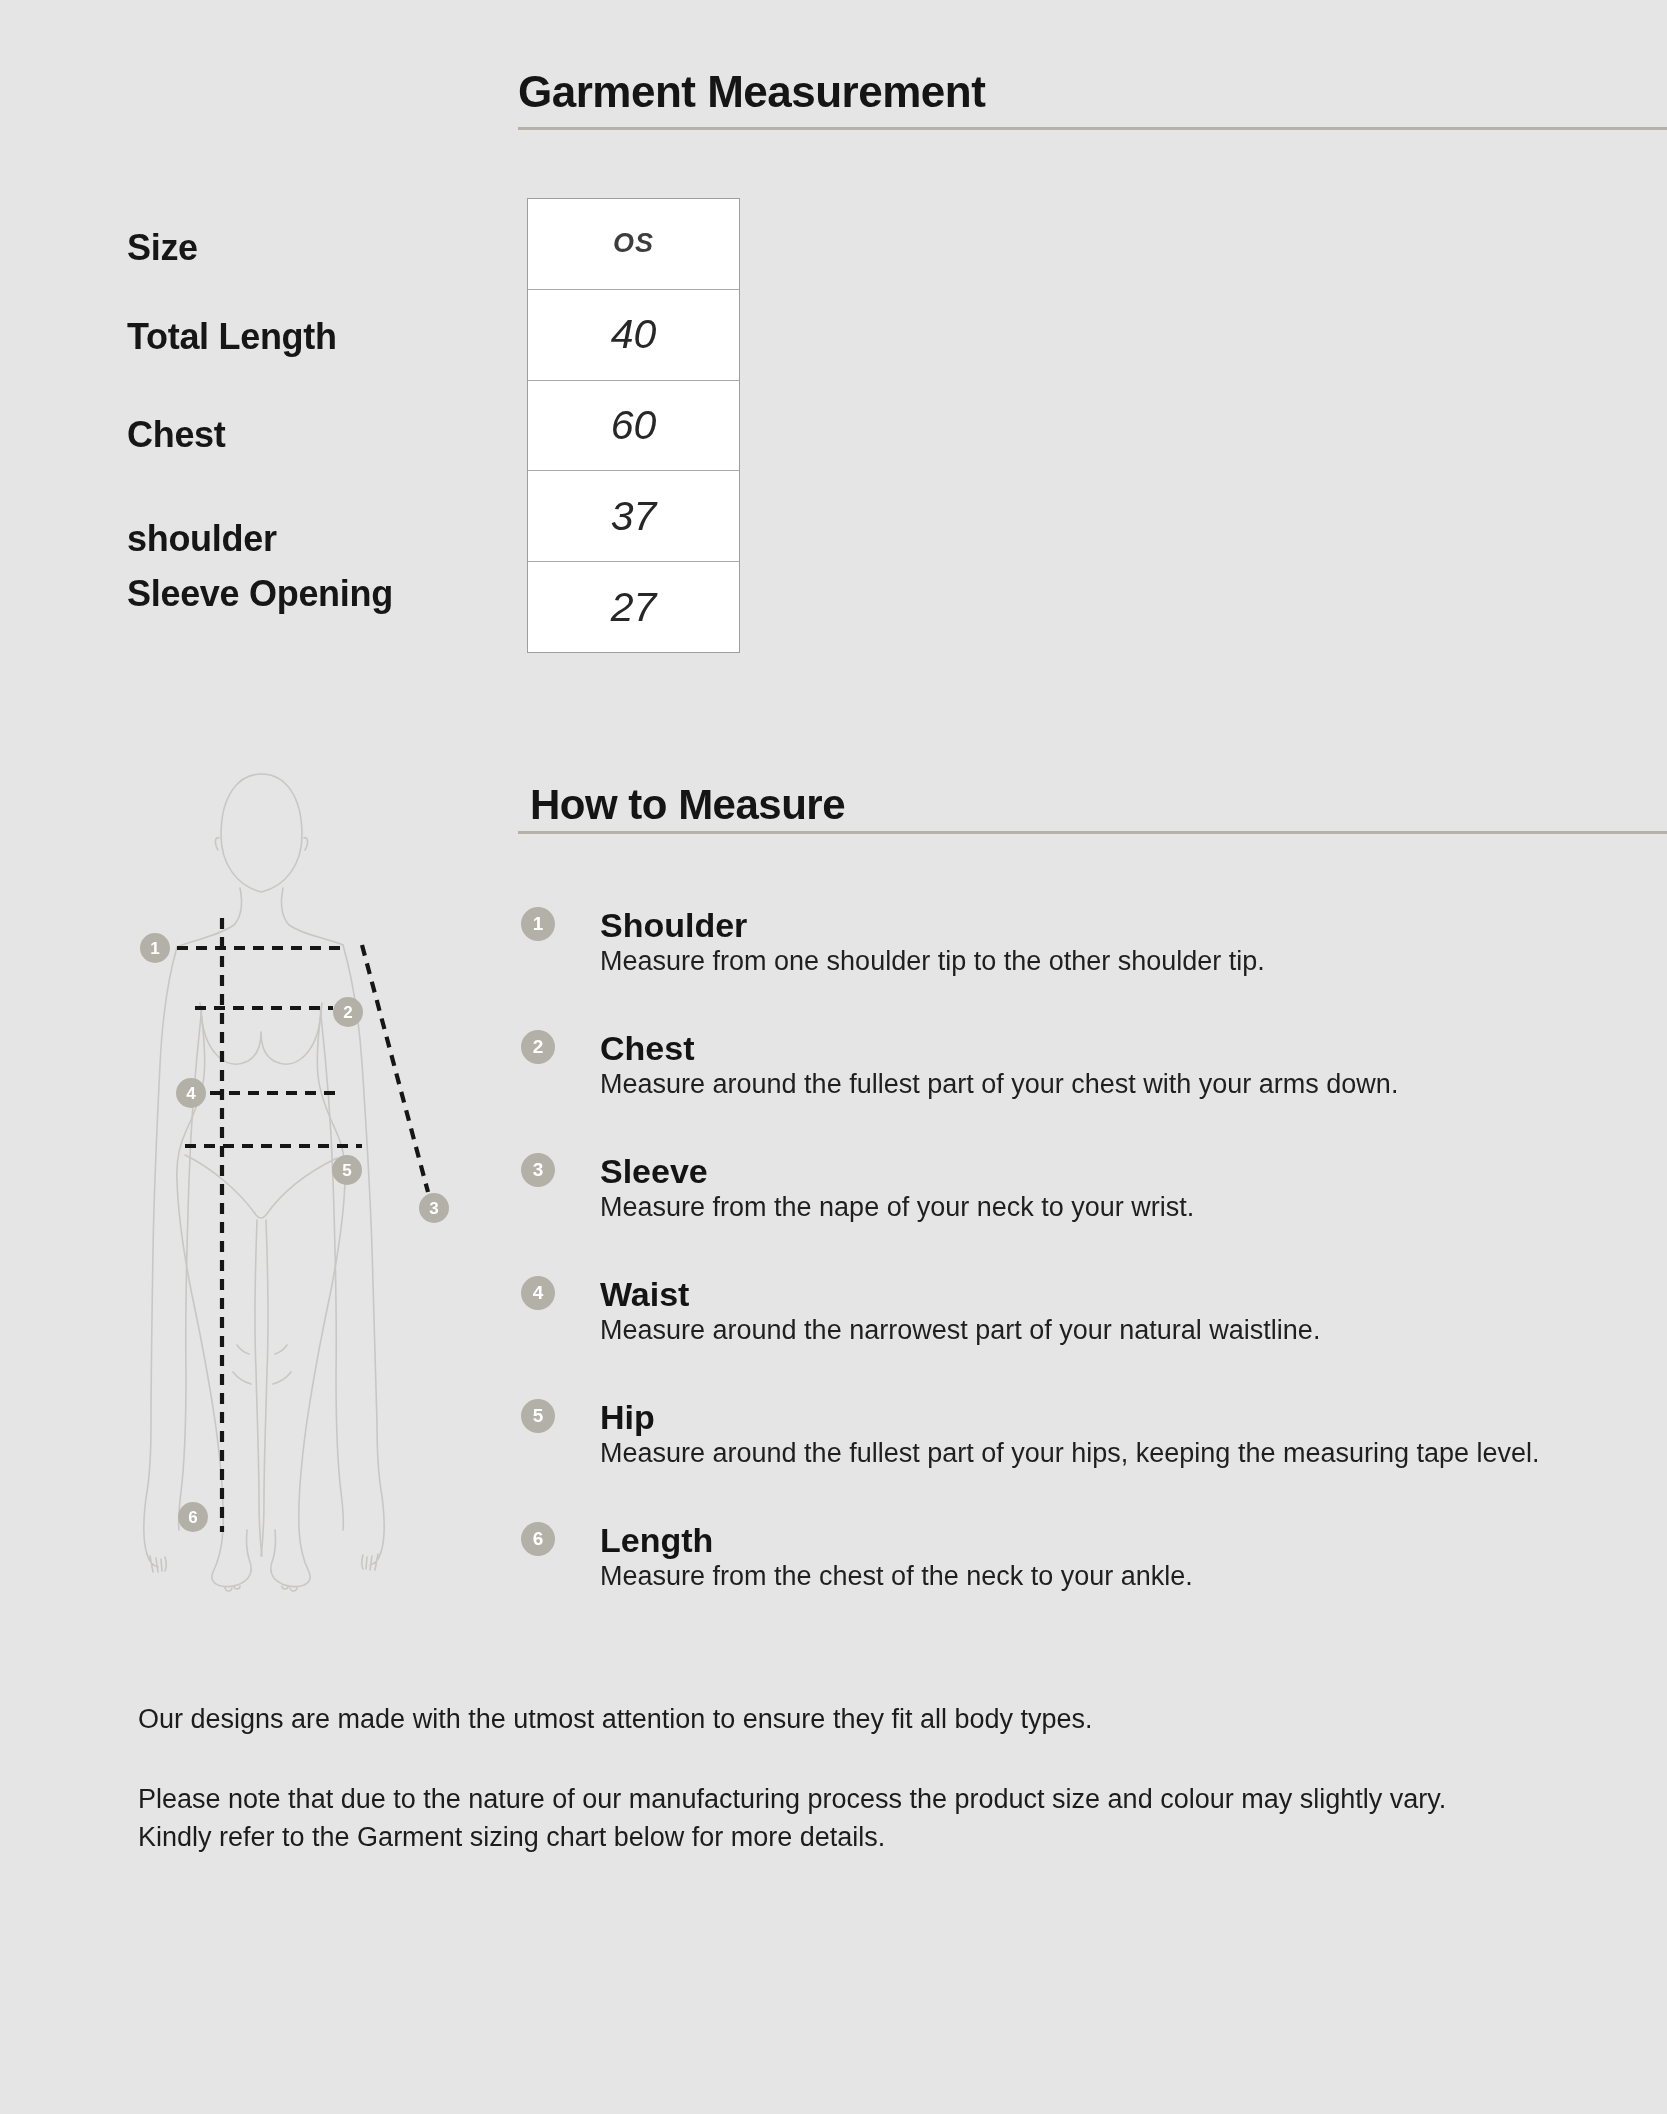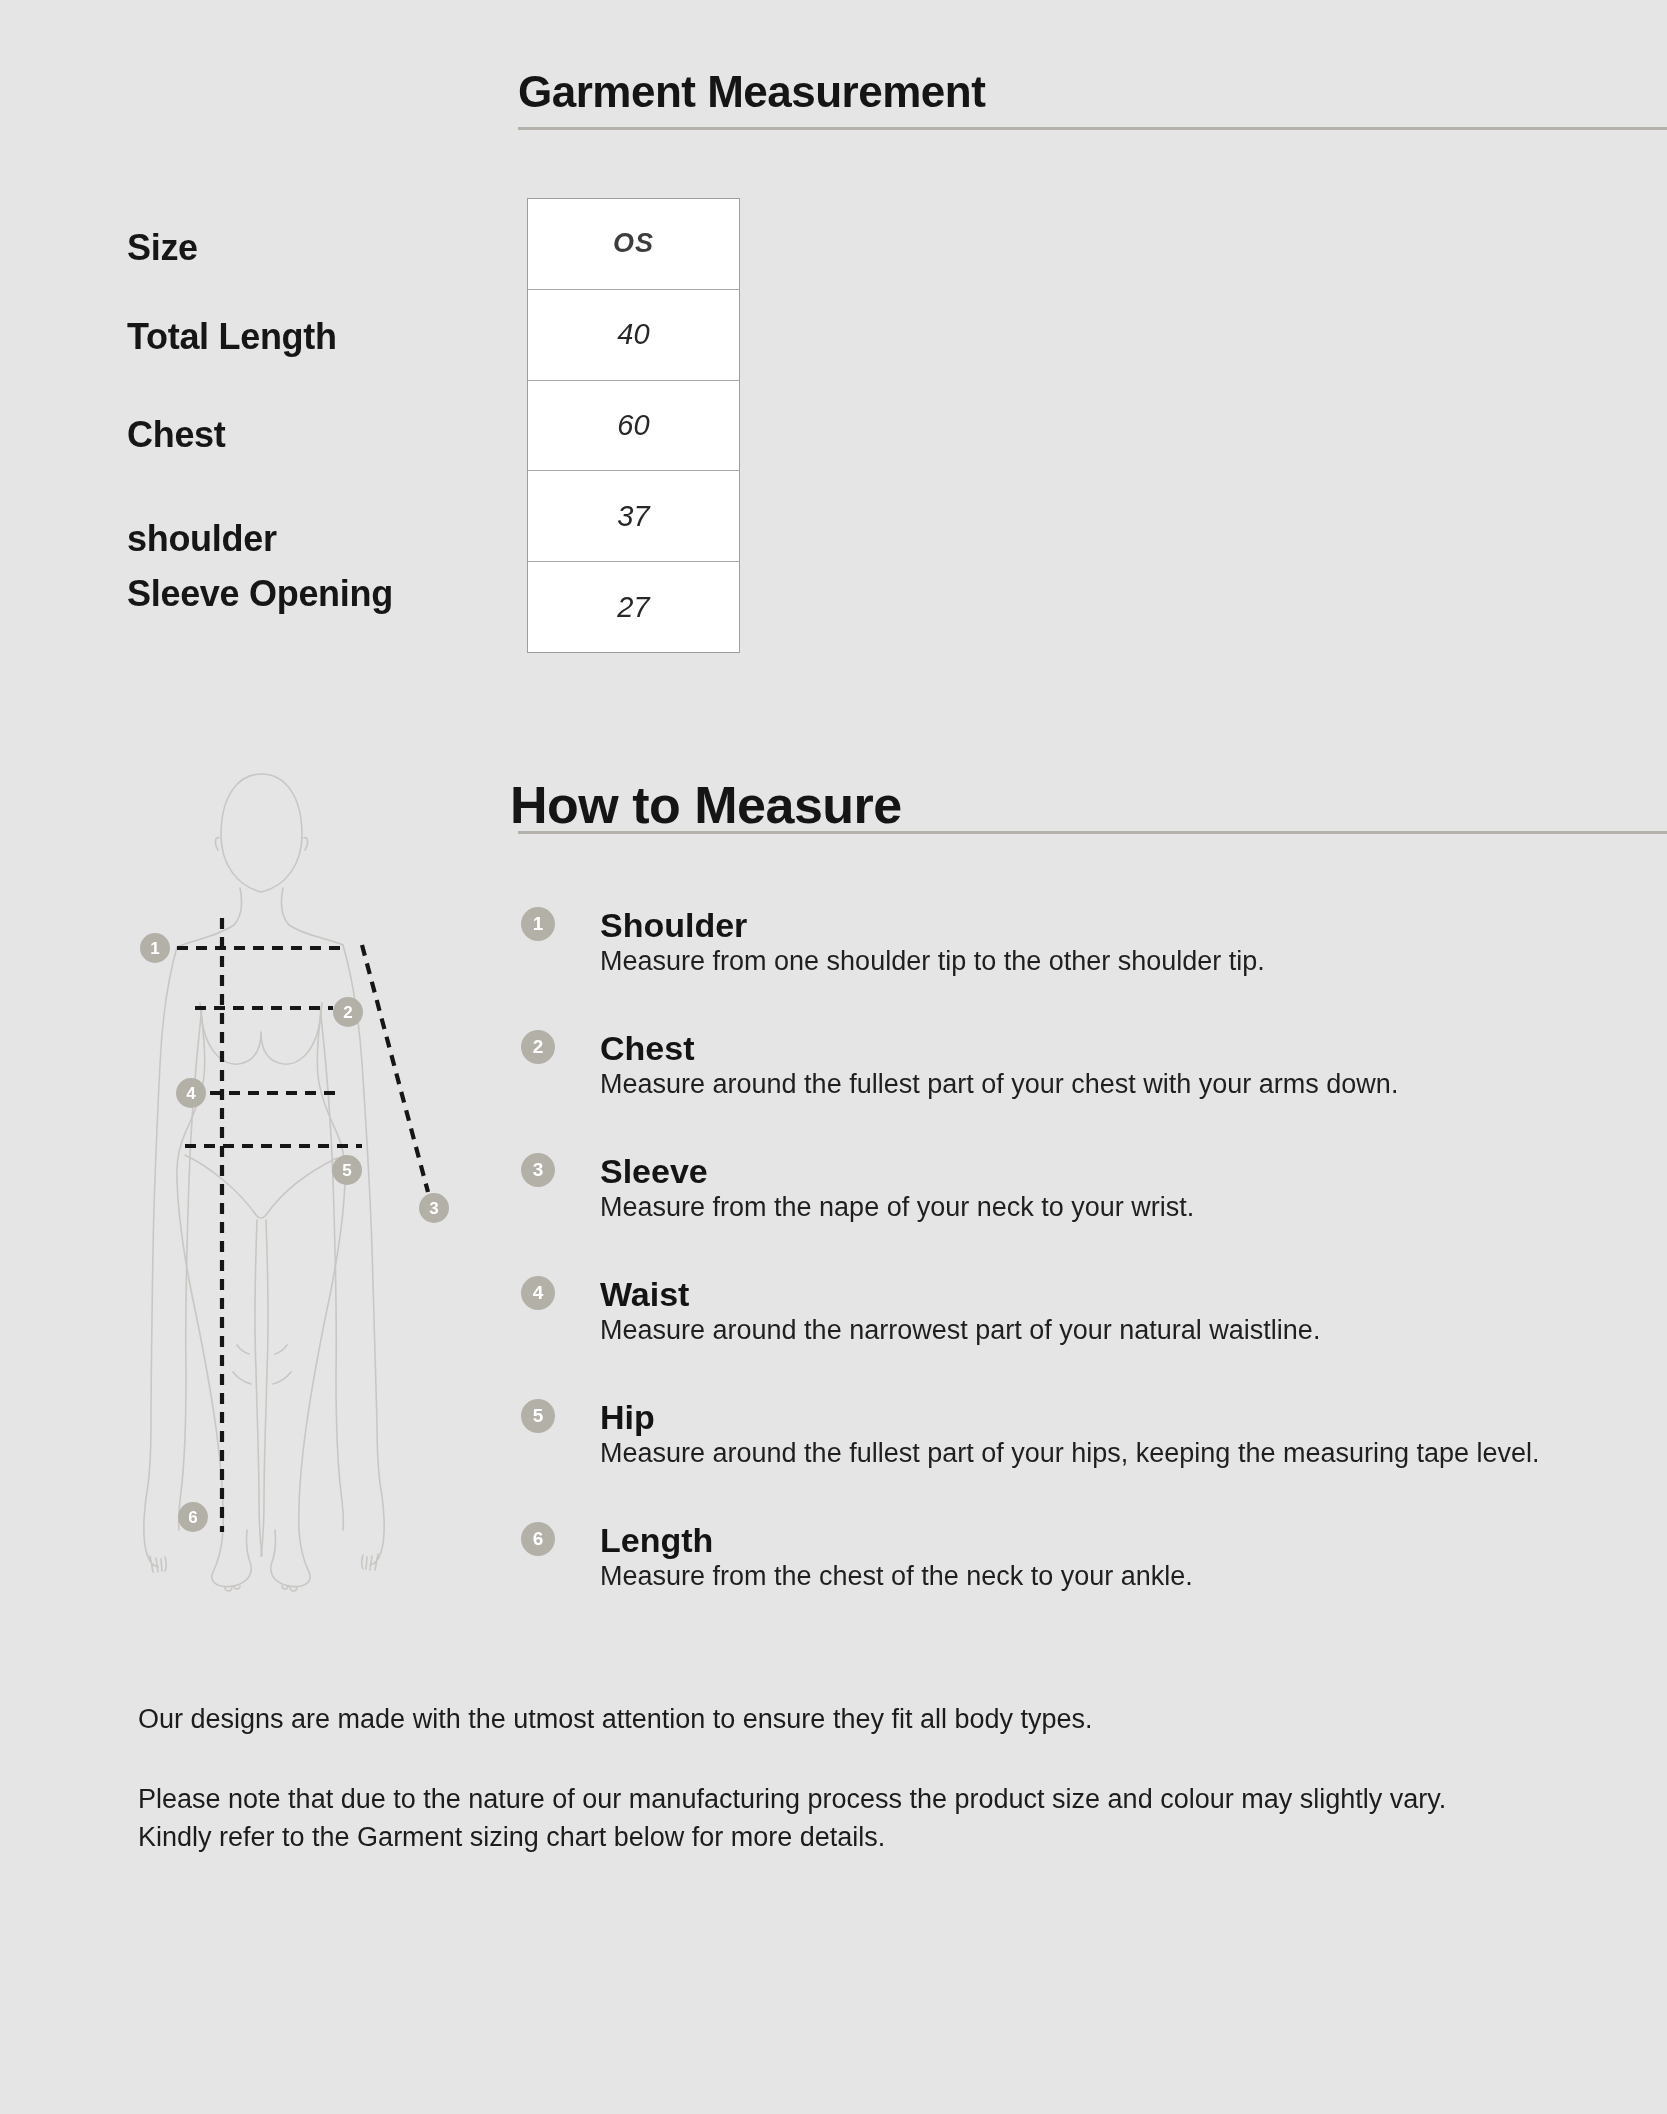--- a/index.html
+++ b/index.html
@@ -18,21 +18,21 @@
     line-height:40px;letter-spacing:-0.3px;color:#161616;white-space:nowrap;
   }
   .m-box{
     position:absolute;left:527px;top:198px;width:213px;height:455px;
     border:1px solid #9f9e9b;box-sizing:border-box;display:flex;flex-direction:column;
     background:#fff;
     font-style:italic;
   }
   .m-row{
     flex:1;display:flex;align-items:center;justify-content:center;
-    border-top:1px solid #aaa9a6;font-size:29px;color:#272727;
+    border-top:1px solid #aaa9a6;font-size:41px;color:#272727;
   }
   .m-row:first-child{border-top:none;}
   .m-row.os{font-size:27px;font-weight:bold;color:#3d3d3d;letter-spacing:1px;}
   
   .hm-item{position:absolute;left:521px;display:flex;align-items:flex-start;}
   .hm-badge{
     width:34px;height:34px;border-radius:50%;background:#b3b0a7;color:#ffffff;
     font-size:19px;font-weight:bold;display:flex;align-items:center;justify-content:center;
     flex:0 0 34px;
   }
@@ -66,21 +66,21 @@
   <div class="m-label" style="top:574px;">Sleeve Opening</div>
 
   <div class="m-box">
     <div class="m-row os">OS</div>
     <div class="m-row">40</div>
     <div class="m-row">60</div>
     <div class="m-row">37</div>
     <div class="m-row">27</div>
   </div>
 
-  <div class="section-title" style="left:510px;top:781px;font-size:52px;">How to Measure</div>
+  <div class="section-title" style="left:530px;top:781px;font-size:42px;">How to Measure</div>
   <div class="rule" style="left:518px;right:0;top:831px;"></div>
 
   <svg id="figure-svg" viewBox="0 0 330 840">
     <g class="outline">
 
       <path d="M 91 75 C 91 36 108 14 131.5 14 C 155 14 172 36 172 75 C 172 104 156 126 131.5 132 C 107 126 91 104 91 75 Z"></path>
       <path d="M 89 78 C 85 76 84 84 88 90 M 174 78 C 178 76 179 84 175 90"></path>
 
       <path d="M 110 128 C 113 143 112 156 104 165 C 88 176 64 180 47 187"></path>
       <path d="M 153 128 C 150 143 151 156 159 165 C 175 176 197 178 213 185"></path>

